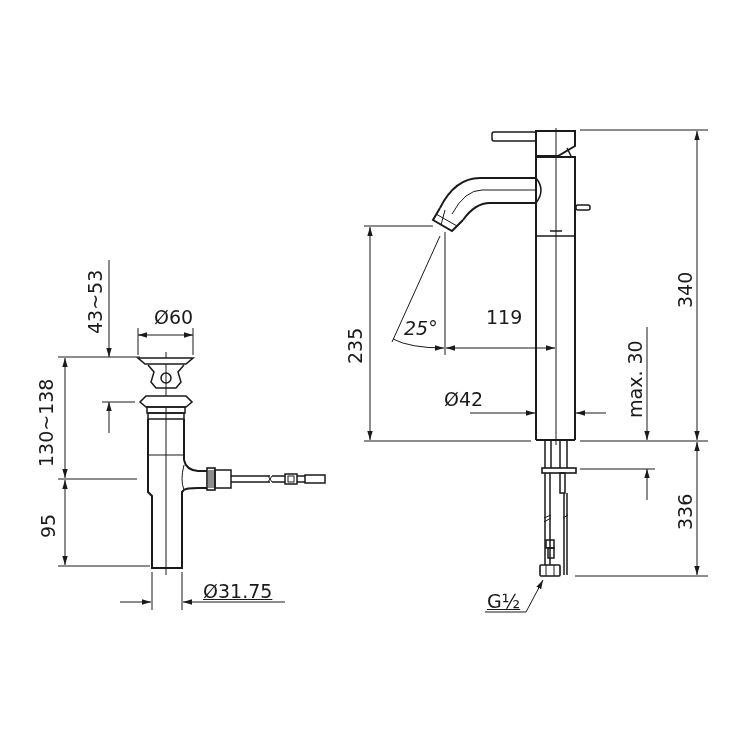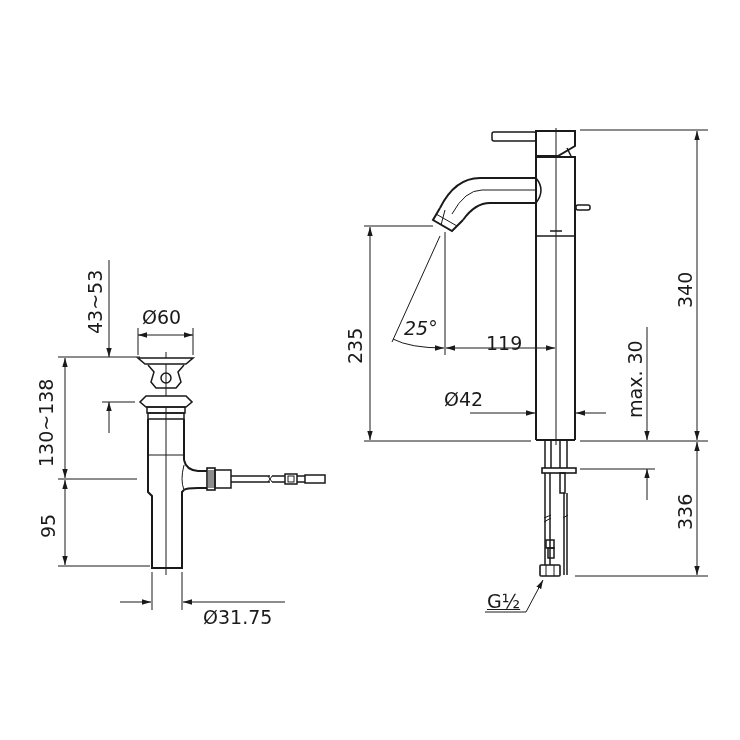--- a/index.html
+++ b/index.html
@@ -176,27 +176,27 @@
     <line class="ln" x1="697" y1="505" x2="697" y2="442" marker-end="url(#ah)"></line>
     <line class="ln" x1="697" y1="505" x2="697" y2="575" marker-end="url(#ah)"></line>
     <line class="ln" x1="575" y1="576" x2="708" y2="576"></line>
 
     <line class="ln" x1="485" y1="612" x2="526" y2="612"></line>
     <line class="ln" x1="526" y1="612" x2="543" y2="580" marker-end="url(#ah)"></line>
   </g>
 </svg>
 
 <span class="lbl rot" style="left:86px; top:334px;">43~53</span>
-<span class="lbl" style="left:142px; top:308px;">Ø60</span>
+<span class="lbl" style="left:154px; top:308px;">Ø60</span>
 <span class="lbl rot" style="left:37px; top:467px;">130~138</span>
 <span class="lbl rot" style="left:39px; top:538px;">95</span>
-<span class="lbl" style="left:203px; top:608px;">Ø31.75</span>
+<span class="lbl" style="left:203px; top:582px;text-decoration:underline;">Ø31.75</span>
 
 <span class="lbl rot" style="left:346px; top:364px;">235</span>
 <span class="lbl" style="left:404px; top:319px; font-style: italic; text-align: right;">25°</span>
-<span class="lbl" style="left:486px; top:334px;">119</span>
+<span class="lbl" style="left:486px; top:308px;">119</span>
 <span class="lbl" style="left:444px; top:390px;">Ø42</span>
 <span class="lbl rot" style="left:676px; top:308px;">340</span>
 <span class="lbl rot" style="left:626px; top:418px;">max. 30</span>
 <span class="lbl rot" style="left:676px; top:530px;">336</span>
 <span class="lbl" style="left:487px; top:592px;text-decoration:underline;">G½</span>
 
 </div>
 
 </body></html>

